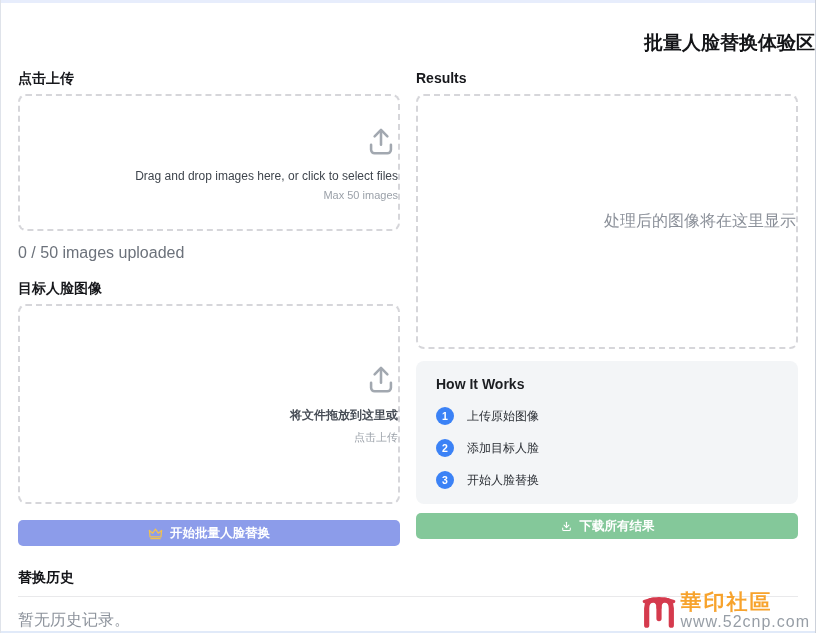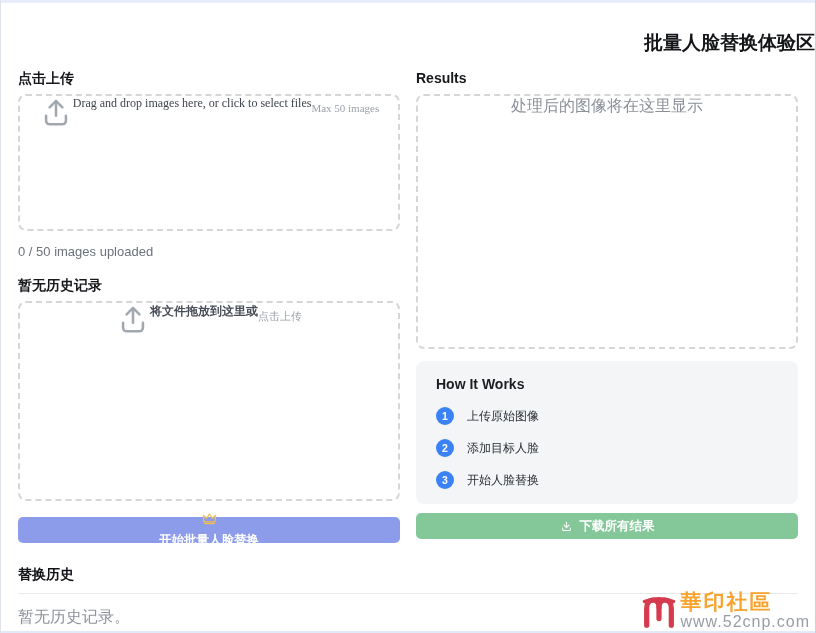--- a/index.html
+++ b/index.html
@@ -37,54 +37,54 @@
     font-weight: 700;
     color: #17181c;
     line-height: 14px;
     margin-bottom: 9px;
   }
 
   .dropzone {
     border: 2px dashed #d6d6da;
     border-radius: 8px;
     display: flex;
-    align-items: flex-start;
+    flex-direction: column;
+    align-items: flex-end;
     justify-content: center;
     background: #fff;
-    font-family: Liberation Serif, serif;
   }
   .dz-source { height: 137px; }
   .dz-target { height: 200px; }
 
   .upload-icon { width: 34px; height: 34px; margin-bottom: 10px; }
   .upload-icon svg { width: 100%; height: 100%; stroke: #a2a8b0; }
 
   .dz-line1 { font-size: 12px; color: #3f454d; }
   .dz-line1.cn { font-weight: 700; color: #474d56; }
   .dz-line2 { font-size: 11px; color: #9ba1a9; margin-top: 6px; }
 
-  .counter { font-size: 13px; color: #6c727b; margin: 13px 0 19px; }
+  .counter { font-size: 16px; color: #6c727b; margin: 13px 0 19px; }
 
   .btn {
     margin-top: 16px;
     height: 26px;
     width: 100%;
     border: none;
     border-radius: 5px;
     display: flex;
     align-items: center;
     justify-content: center;
     gap: 7px;
     color: #ffffff;
     font-family: inherit;
     font-size: 12.5px;
     font-weight: 700;
     cursor: pointer;
   }
-  .btn-swap { background: #8c9cea; flex-direction: column; }
+  .btn-swap { background: #8c9cea; }
   .btn-download { background: #84c89a; margin-top: 9px; align-items: center; }
   .btn svg { display: block; }
 
   .results-box { height: 255px; }
   .results-placeholder { font-size: 16px; color: #8b9099; }
 
   .how-panel {
     margin-top: 12px;
     height: 143px;
     background: #f3f5f7;
@@ -165,21 +165,21 @@
             <path d="M7.5 8 L12 3.5 L16.5 8"></path>
           <path d="M5 14 v3.5 a2.5 2.5 0 0 0 2.5 2.5 h9 a2.5 2.5 0 0 0 2.5 -2.5 v-3.5"></path>
         </svg>
       </span>
       <div class="dz-line1">Drag and drop images here, or click to select files</div>
       <div class="dz-line2">Max 50 images</div>
     </div>
 
     <div class="counter">0 / 50 images uploaded</div>
 
-    <div class="sec-heading">暂无历史记录</div>
+    <div class="sec-heading">目标人脸图像</div>
 
     <div class="dropzone dz-target">
       <span class="upload-icon">
         <svg viewBox="0 0 24 24" fill="none" stroke-width="1.8" stroke-linecap="round" stroke-linejoin="round">
           <path d="M12 14 V4"></path>
             <path d="M7.5 8 L12 3.5 L16.5 8"></path>
           <path d="M5 14 v3.5 a2.5 2.5 0 0 0 2.5 2.5 h9 a2.5 2.5 0 0 0 2.5 -2.5 v-3.5"></path>
         </svg>
       </span>
       <div class="dz-line1 cn">将文件拖放到这里或</div>

